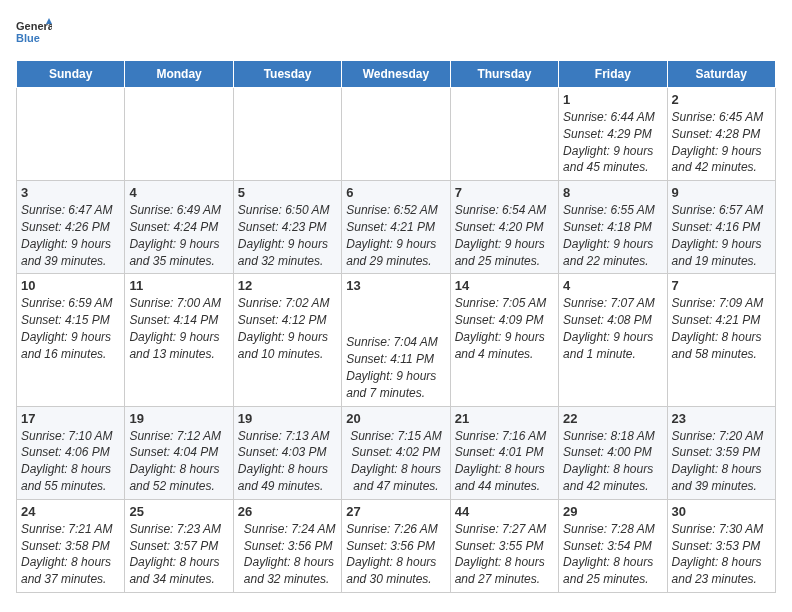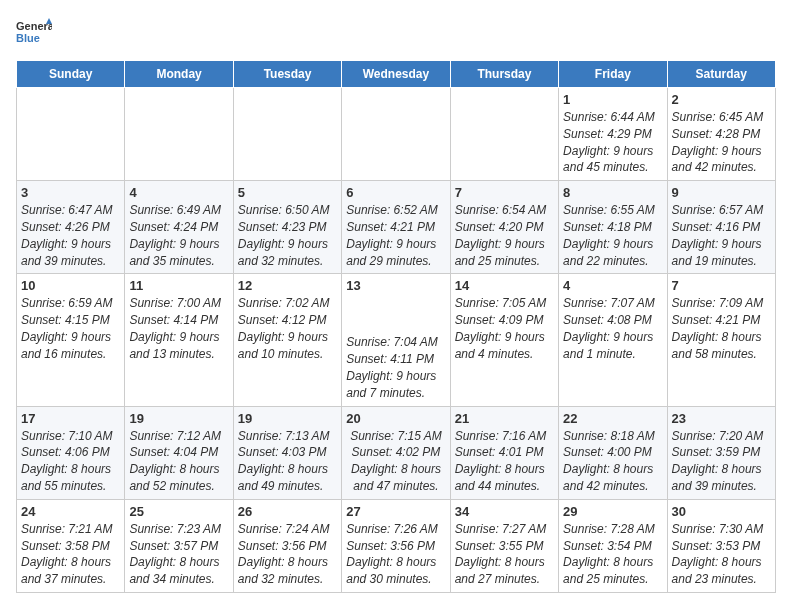--- a/index.html
+++ b/index.html
@@ -265,32 +265,32 @@
 Daylight: 8 hours and 37 minutes.</div>
         </td>
         <td>
           <span class="day-number">25</span>
           <div class="day-info" style="white-space: pre-line;">Sunrise: 7:23 AM
 Sunset: 3:57 PM
 Daylight: 8 hours and 34 minutes.</div>
         </td>
         <td>
           <span class="day-number">26</span>
-          <div class="day-info" style="white-space: pre-line;">Sunrise: 7:24 AM
+          <div class="day-info" style="white-space: pre-line; margin-left: 6px;">Sunrise: 7:24 AM
 Sunset: 3:56 PM
 Daylight: 8 hours and 32 minutes.</div>
         </td>
         <td>
           <span class="day-number">27</span>
           <div class="day-info" style="white-space: pre-line;">Sunrise: 7:26 AM
 Sunset: 3:56 PM
 Daylight: 8 hours and 30 minutes.</div>
         </td>
         <td>
-          <span class="day-number">34</span>
+          <span class="day-number">44</span>
           <div class="day-info" style="white-space: pre-line;">Sunrise: 7:27 AM
 Sunset: 3:55 PM
 Daylight: 8 hours and 27 minutes.</div>
         </td>
         <td>
           <span class="day-number">29</span>
           <div class="day-info" style="white-space: pre-line;">Sunrise: 7:28 AM
 Sunset: 3:54 PM
 Daylight: 8 hours and 25 minutes.</div>
         </td>

